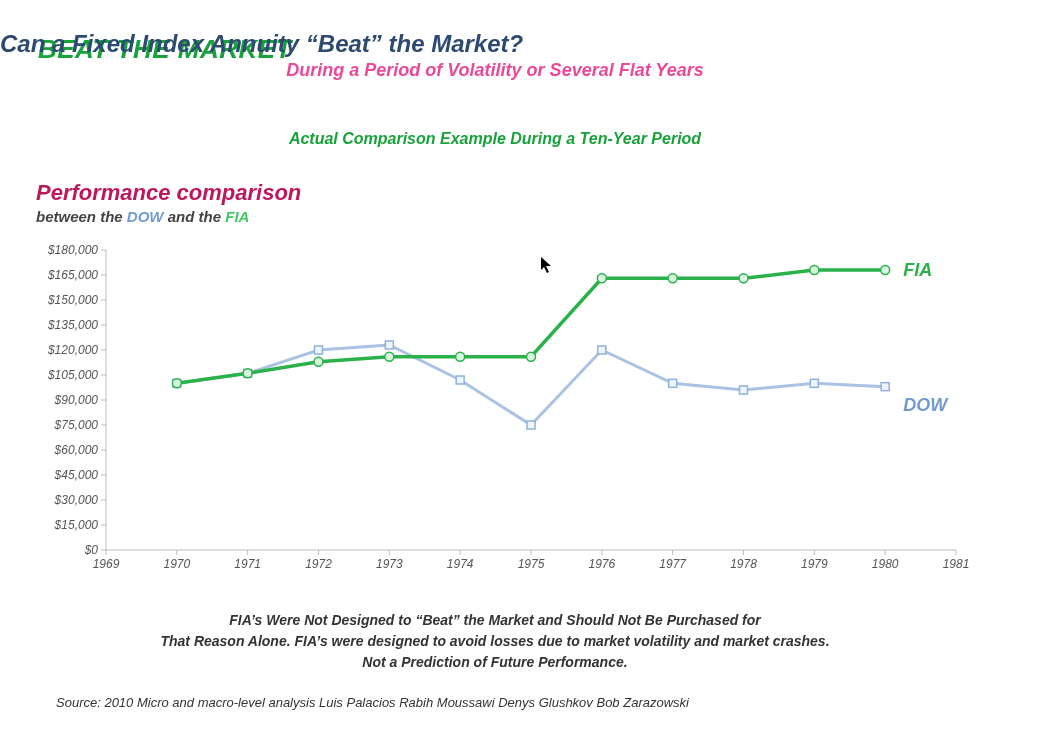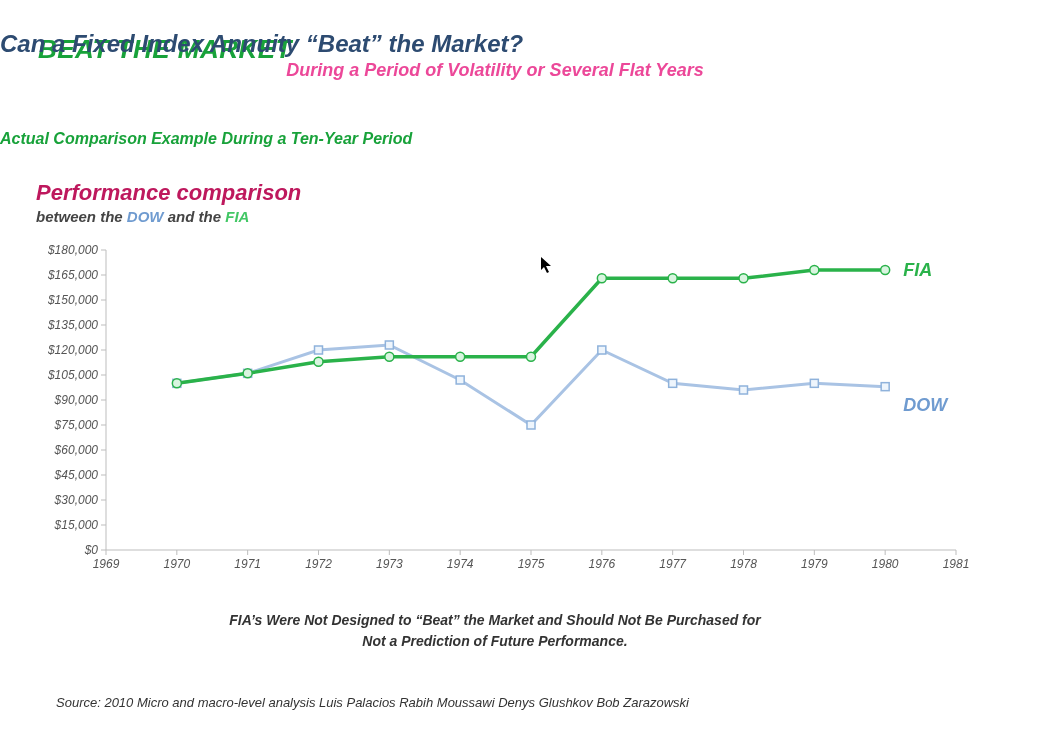--- a/index.html
+++ b/index.html
@@ -1,20 +1,20 @@
 <!DOCTYPE html>
 <html><head>
 <meta charset="utf-8">
 <style>
   html,body{margin:0;padding:0;background:#fff;font-family:"Segoe UI",Arial,sans-serif;color:#222;}
   .page{width:990px;height:729px;position:relative;box-sizing:border-box;font-style:italic;}
   .brand{position:absolute;left:38px;top:34px;color:#18a23a;font-weight:700;font-size:26px;letter-spacing:.5px;}
   .title{position:absolute;left:0;right:0;top:30px;text-align:left;color:#2d4b71;font-weight:700;font-size:24px;}
   .subtitle{position:absolute;left:0;right:0;top:60px;text-align:center;color:#ec4899;font-weight:600;font-size:18px;}
-  .example{position:absolute;left:0;right:0;top:130px;color:#18a23a;font-weight:700;font-size:16px;}
+  .example{position:absolute;left:0;right:0;top:130px;text-align:center;color:#18a23a;font-weight:700;font-size:16px;}
   .perf-title{position:absolute;left:36px;top:180px;color:#be185d;font-weight:700;font-size:22px;}
   .perf-sub{position:absolute;left:36px;top:208px;font-weight:600;font-size:15px;color:#444;}
   .perf-sub .dow{color:#6f9bd0;font-weight:700;}
   .perf-sub .fia{color:#42c765;font-weight:700;}
   .chart{position:absolute;left:36px;top:240px;width:980px;height:340px;}
   .axis-line{stroke:#bdbdbd;stroke-width:1;}
   .tick-label{font-size:12px;fill:#555;font-family:inherit;}
   .series-dow{stroke:#a9c3e4;stroke-width:3;fill:none;}
   .series-fia{stroke:#2ab24a;stroke-width:3.5;fill:none;}
   .marker-dow{fill:#eef5fc;stroke:#8fb2db;stroke-width:1.5;}
@@ -124,17 +124,18 @@
     </svg>
 
 <div class="cursor">
   <svg width="14" height="18" viewBox="0 0 14 18">
         <path d="M1 1 L1 14 L4 11 L7 17 L9 16 L6 10 L11 10 Z" fill="#000"></path>
       </svg>
 </div>
 
 <div class="disclaimer">
   <div>FIA’s Were Not Designed to “Beat” the Market and Should Not Be Purchased for</div>
+  <div>That Reason Alone. FIA’s were designed to avoid losses due to market volatility and market crashes.</div>
   <div>Not a Prediction of Future Performance.</div>
 </div>
 <div class="source">Source: 2010 Micro and macro-level analysis Luis Palacios Rabih Moussawi Denys Glushkov Bob Zarazowski</div>
 
 </div>
 
 </body></html>

